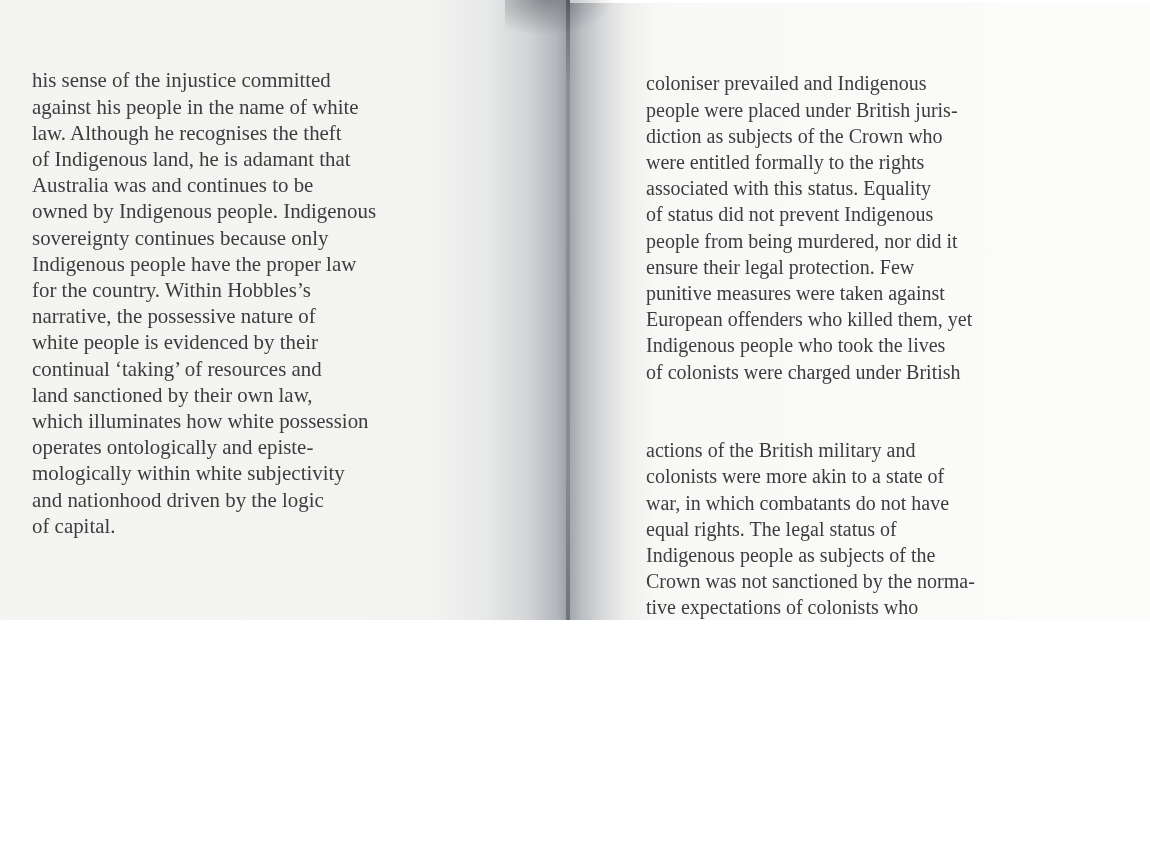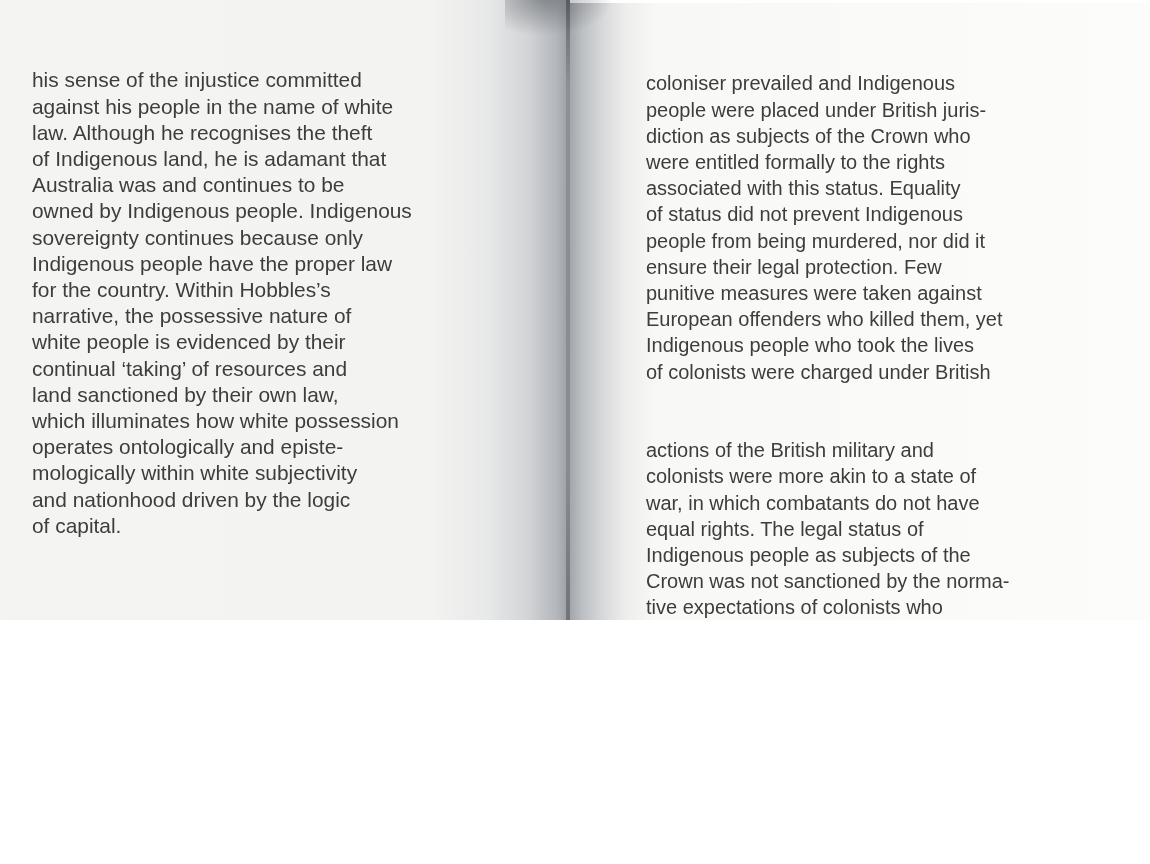--- a/index.html
+++ b/index.html
@@ -5,21 +5,21 @@
   html, body {
     margin: 0;
     padding: 0;
     background: #ffffff;
   }
   .spread {
     position: relative;
     width: 1150px;
     height: 620px;
     overflow: hidden;
-    font-family: Liberation Sans, sans-serif;
+    font-family: Liberation Serif, serif;
     color: #3d3d3d;
   }
   .page-left {
     position: absolute;
     left: 0; top: 0;
     width: 568px; height: 864px;
     background: linear-gradient(to right,
       #f4f4f2 0%, #f3f3f1 76%, #e7e8e8 86%,
       #d2d4d6 93%, #b3b6bb 98%, #9ca0a5 100%);
   }

